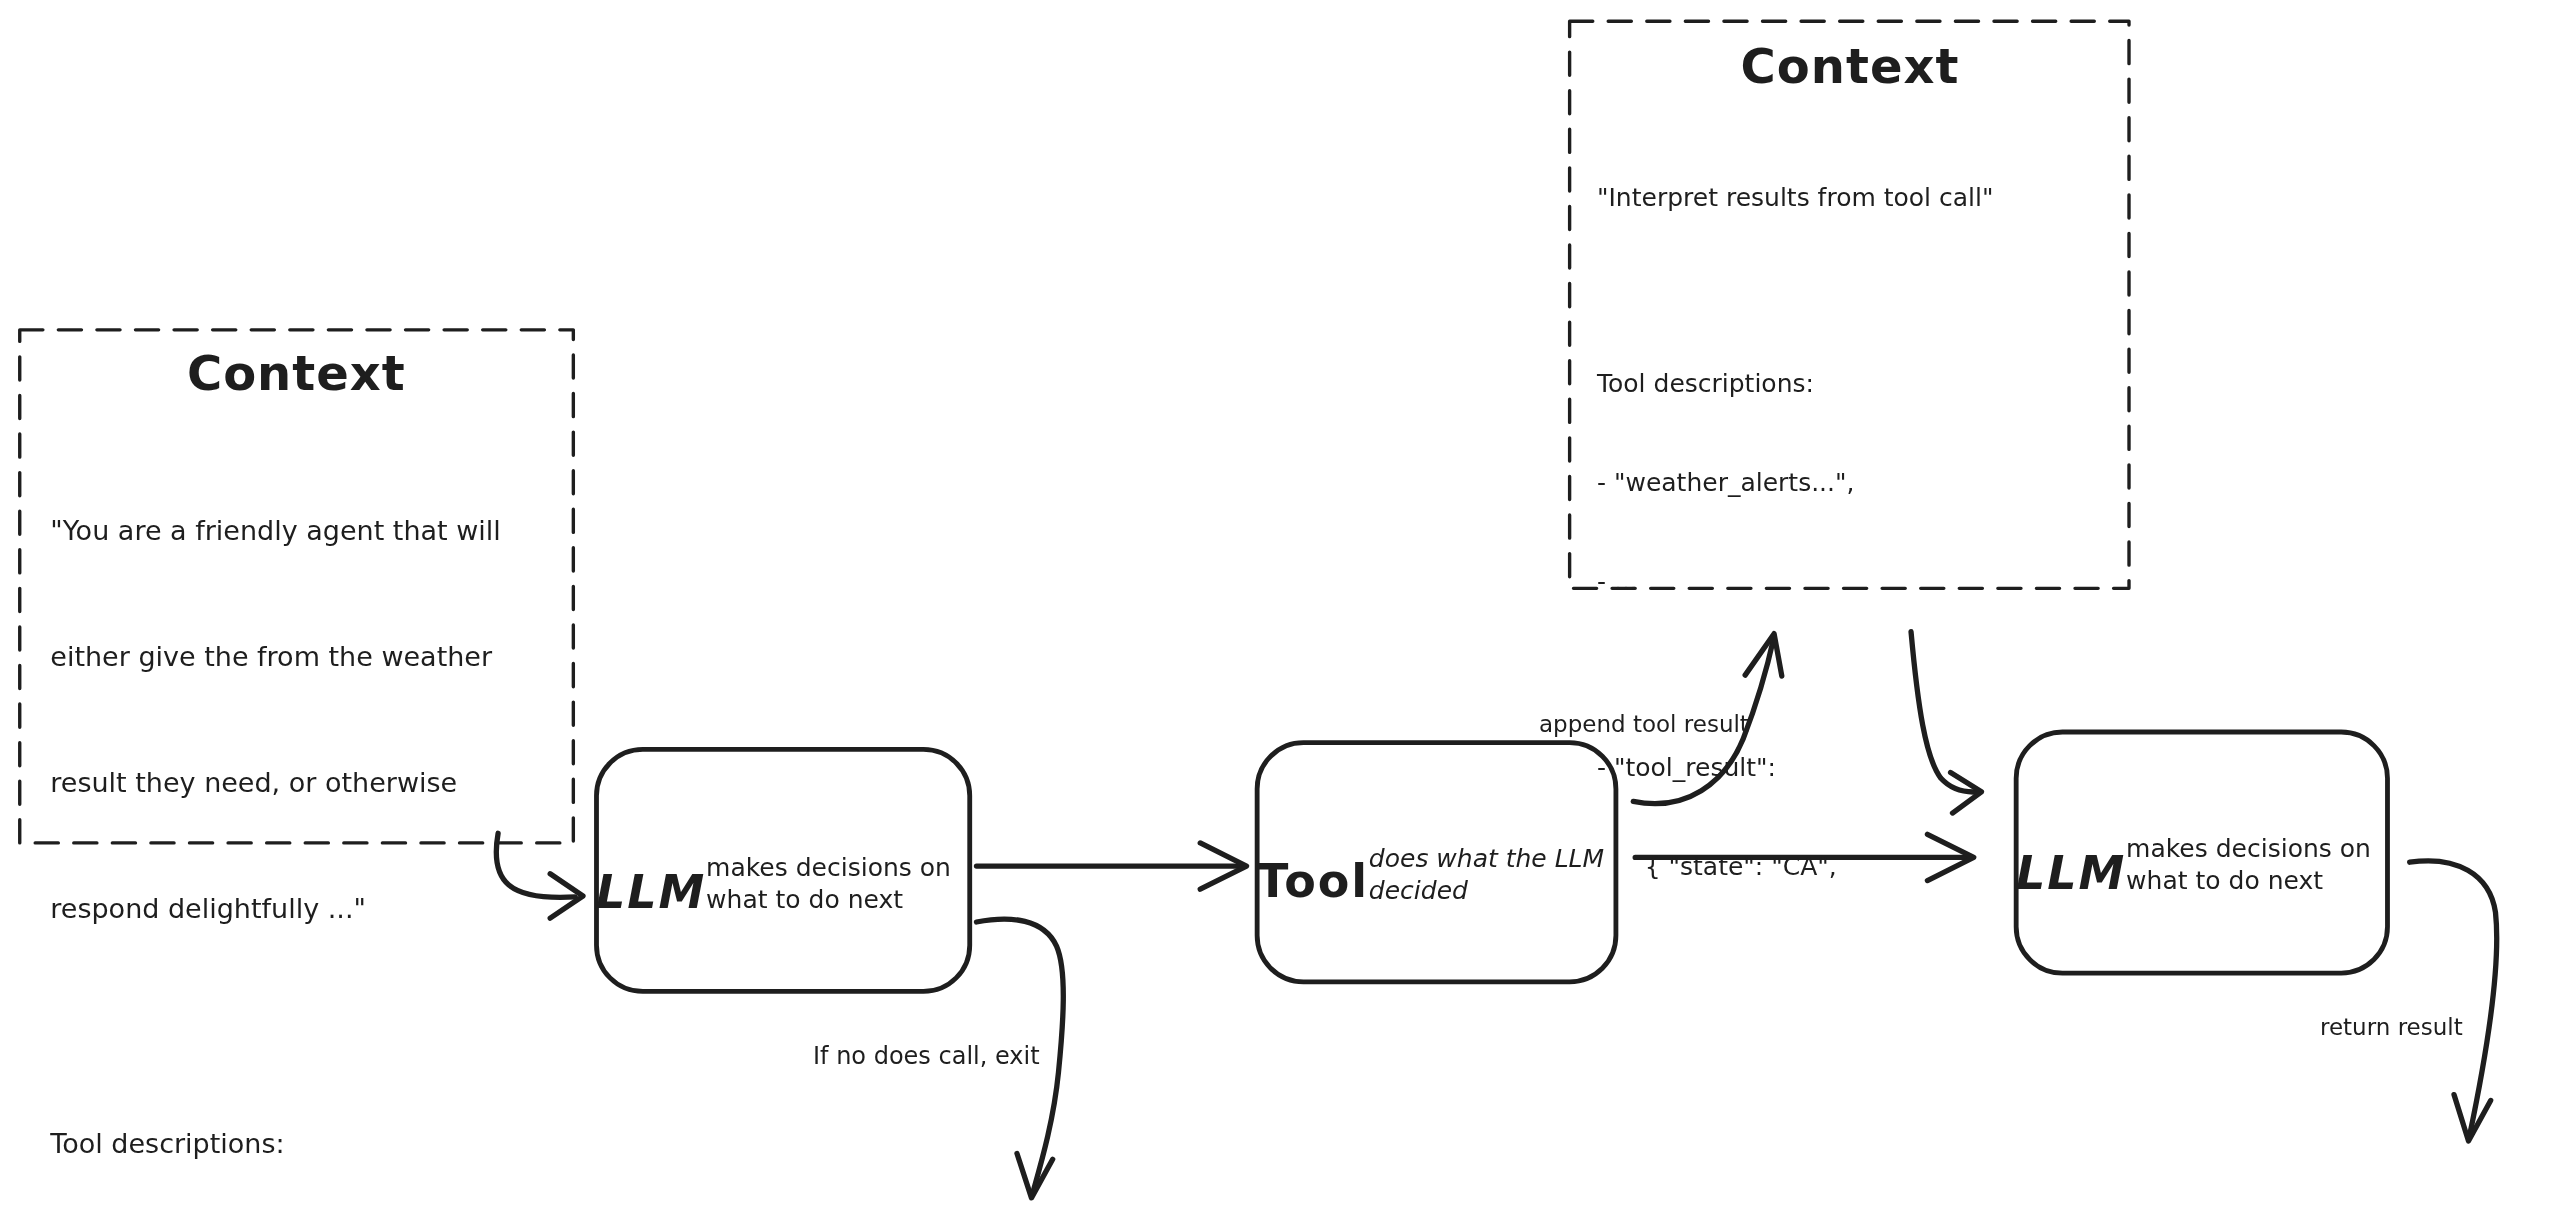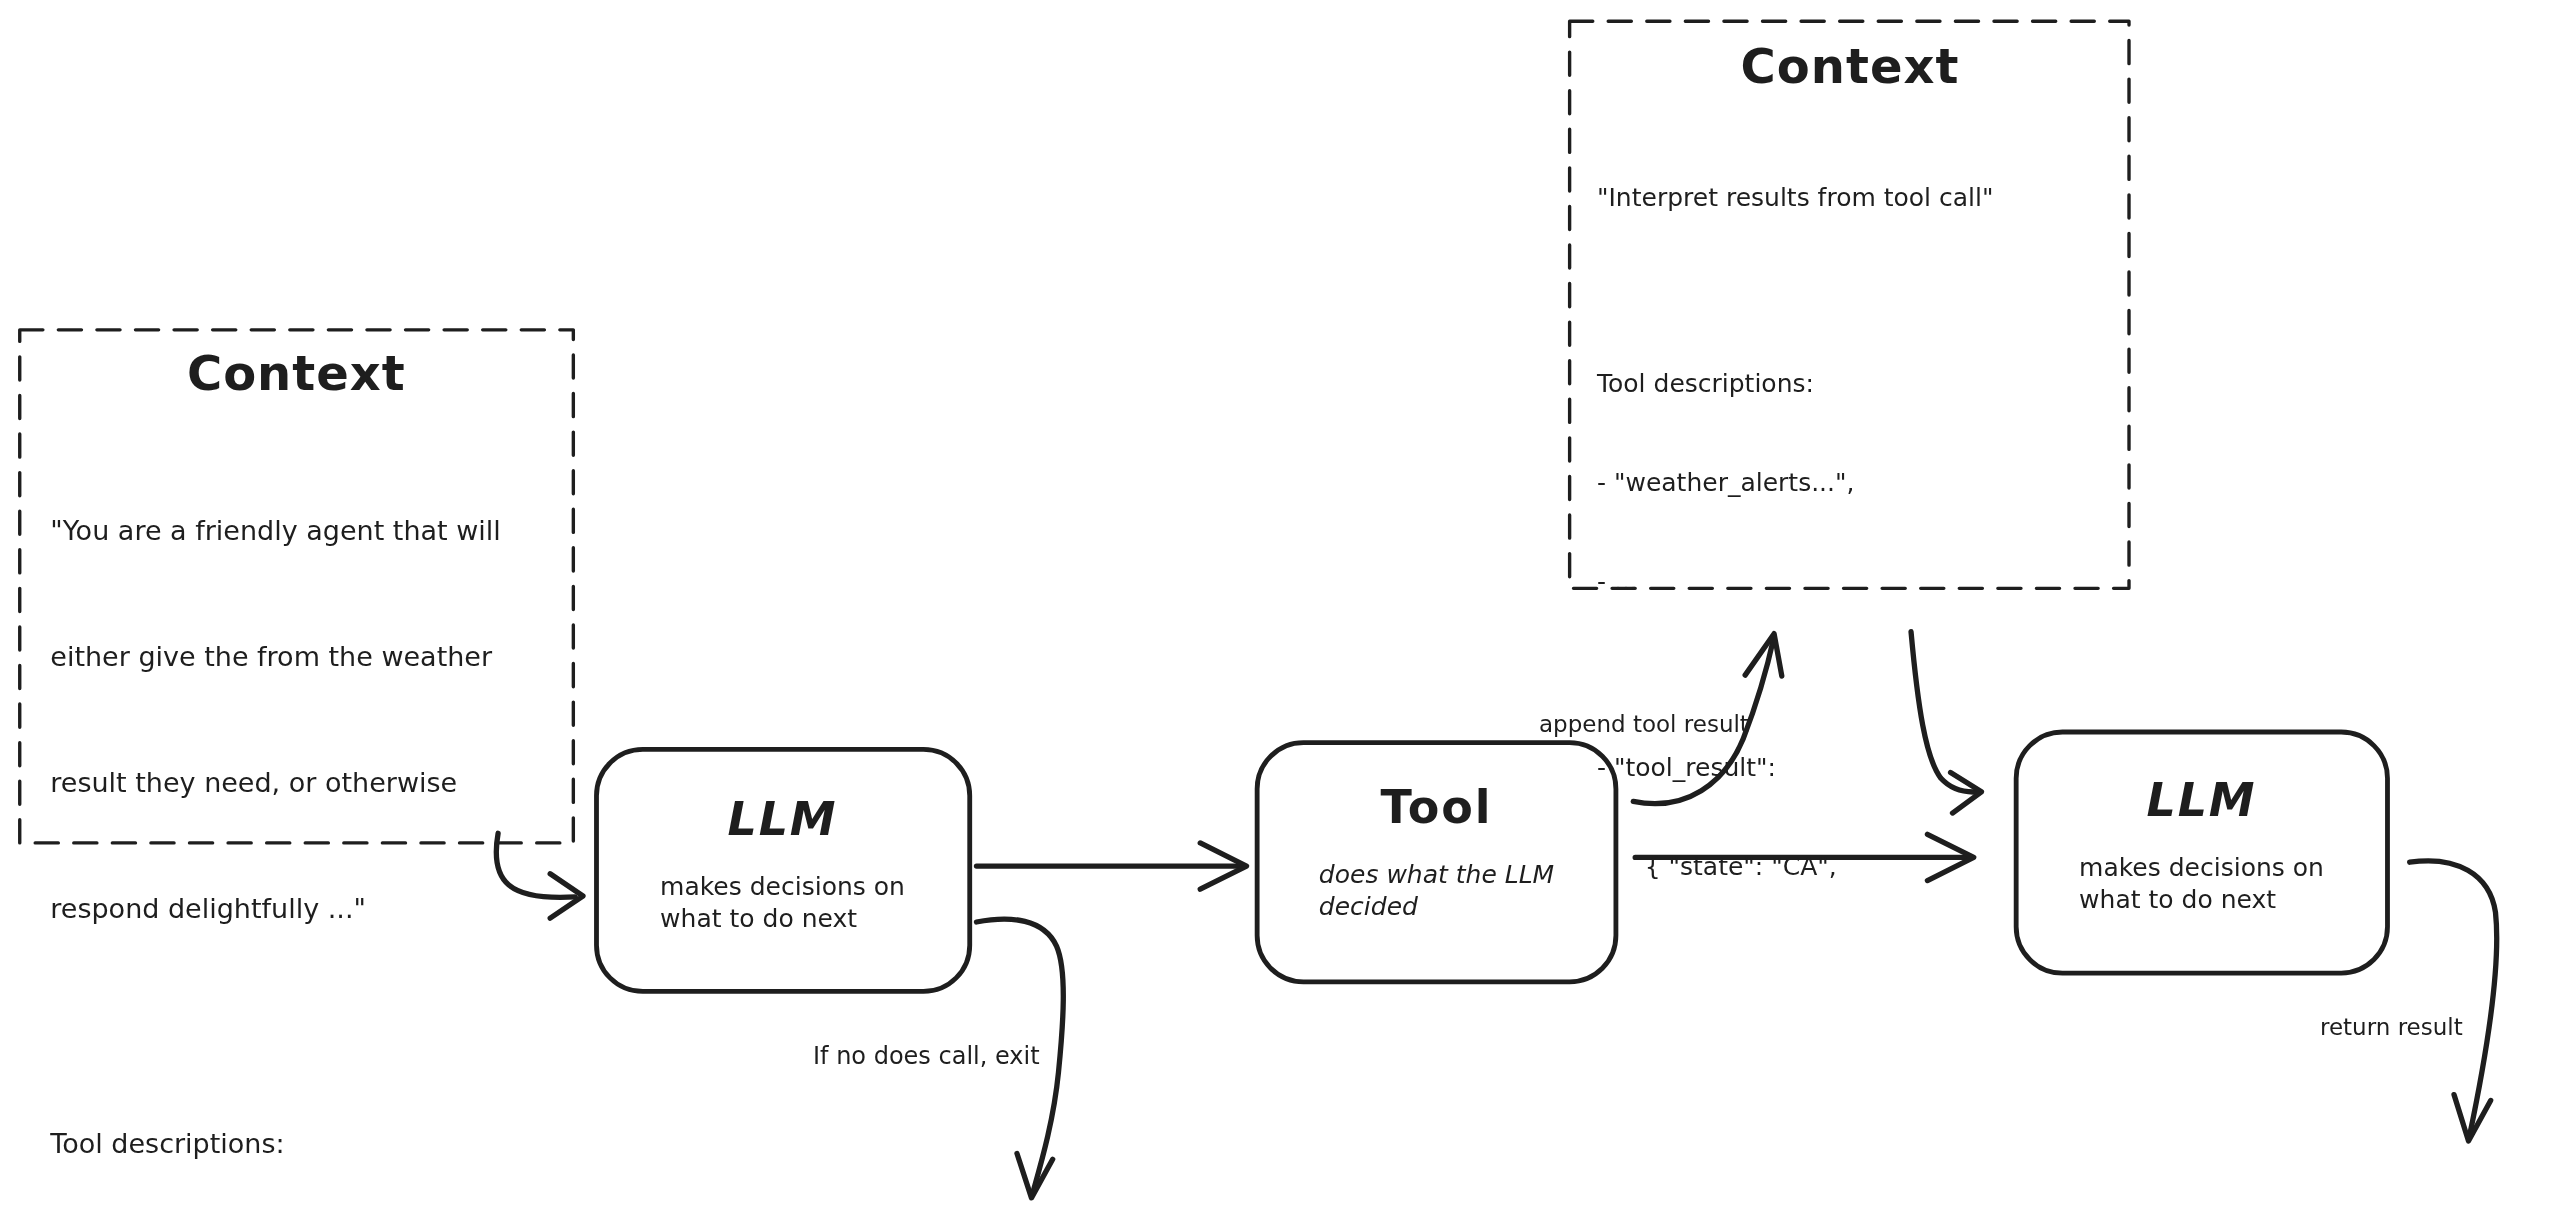--- a/index.html
+++ b/index.html
@@ -45,21 +45,21 @@
   }
   .para { white-space: pre; }
   .ctx-left-body { font-size: 27px; line-height: 42px; padding-left: 31px; }
   .ctx-left-body .para { margin-top: 25px; }
   .ctx-right-body { font-size: 25px; line-height: 33px; padding-left: 27px; }
   .ctx-right-body .para { margin-top: 21px; }
 
   
   .node {
     display: flex;
-    flex-direction: column;
+    flex-direction: row;
     align-items: center;
   }
   .node-title {
     font-size: 46px;
     font-weight: bold;
     letter-spacing: 1.9px;
   }
   .node-title.italic { font-style: italic; }
   .node-sub {
     font-size: 25px;

